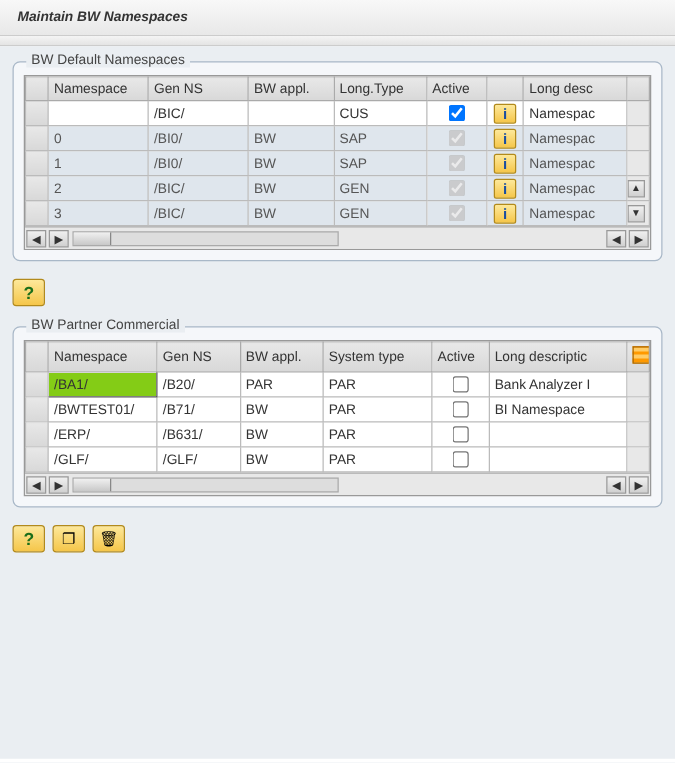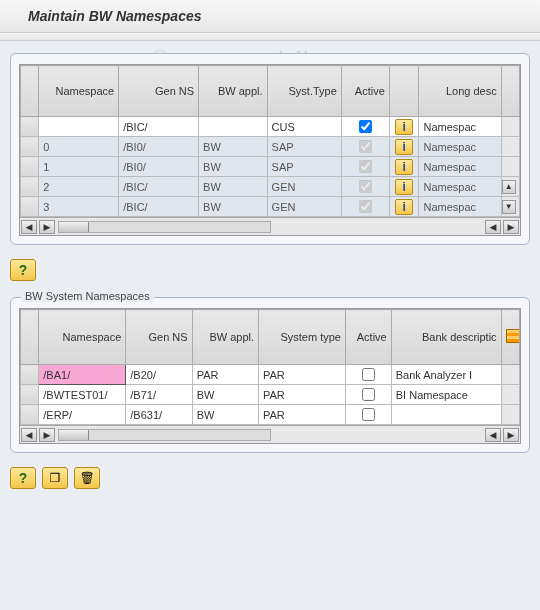--- a/index.html
+++ b/index.html
@@ -8,22 +8,22 @@
       font-size: 11px;
       background: #fff;
       width: 540px;
       height: 610px;
       overflow: hidden;
       position: relative;
     }
     .title-bar {
       background: linear-gradient(#f8f8f8, #e8e8e8);
       border-bottom: 1px solid #ccc;
-      padding: 8px 28px;
-      font-size: 14px;
+      padding: 8px 14px;
+      font-size: 11px;
       font-weight: bold;
       font-style: italic;
       color: #333;
     }
     .toolbar-strip {
       background: linear-gradient(#f4f4f4, #e4e4e4);
       height: 8px;
       border-bottom: 1px solid #ccc;
     }
     .content-area {
@@ -51,40 +51,40 @@
     .table-wrap {
       border: 1px solid #999;
       background: #fff;
       overflow: hidden;
     }
     table { border-collapse: collapse; width: 100%; table-layout: fixed; }
     th {
       background: linear-gradient(#e8e8e8, #d8d8d8);
       border: 1px solid #aaa;
       font-weight: normal;
-      text-align: right;
-      padding: 19px 4px;
+      text-align: left;
+      padding: 3px 4px;
       font-size: 11px;
       color: #333;
       overflow: hidden;
       white-space: nowrap;
     }
     td {
       border: 1px solid #bbb;
       padding: 2px 4px;
       font-size: 11px;
       color: #333;
       overflow: hidden;
       white-space: nowrap;
       height: 20px;
     }
     td.editable { background: #fff; }
     td.readonly { background: #dfe6ed; color: #555; }
     td.rowhead { background: linear-gradient(#e8e8e8, #d8d8d8); width: 14px; }
-    td.selected { background: #f9a8d4; border: 1px solid #555; }
+    td.selected { background: #84cc16; border: 1px solid #555; }
     .cb { width: 13px; height: 13px; vertical-align: middle; }
     .info-btn {
       display: inline-flex;
       width: 18px; height: 16px;
       background: linear-gradient(#fde89a, #f5c64a);
       border: 1px solid #b28a1c;
       border-radius: 2px;
       align-items: center; justify-content: center;
       font-weight: bold; color: #1a4ea0;
       font-size: 12px;
@@ -158,40 +158,41 @@
 </head>
 <body>
 
 <div class="title-bar">Maintain BW Namespaces</div>
 <div class="toolbar-strip"></div>
 <div class="watermark">© www.tutorialkart.com</div>
 
 <div class="content-area">
 
   <div class="section">
+    <div class="section-label">BW Default Namespaces</div>
     <div class="table-wrap">
       <table>
         <colgroup>
           <col style="width:16px">
             <col style="width:70px">
             <col style="width:70px">
             <col style="width:60px">
             <col style="width:65px">
             <col style="width:42px">
             <col style="width:26px">
             <col style="width:72px">
             <col style="width:16px">
         </colgroup>
         <thead>
           <tr>
             <th></th>
             <th>Namespace</th>
             <th>Gen NS</th>
             <th>BW appl.</th>
-            <th>Syst.Type</th>
+            <th>Long.Type</th>
             <th>Active</th>
             <th></th>
             <th>Long desc</th>
             <th></th>
           </tr>
         </thead>
         <tbody id="tbody1">
             <tr>
               <td class="rowhead"></td>
               <td class="editable"></td>
@@ -266,42 +267,42 @@
     </div>
   </div>
 
   <div class="action-row">
     <div class="sap-btn">
         <span class="icon-q">?</span>
       </div>
   </div>
 
   <div class="section">
-    <div class="section-label">BW System Namespaces</div>
+    <div class="section-label">BW Partner Commercial</div>
     <div class="table-wrap">
       <table>
         <colgroup>
           <col style="width:16px">
             <col style="width:76px">
             <col style="width:58px">
             <col style="width:58px">
             <col style="width:76px">
             <col style="width:40px">
             <col style="width:96px">
             <col style="width:16px">
         </colgroup>
         <thead>
           <tr>
             <th></th>
             <th>Namespace</th>
             <th>Gen NS</th>
             <th>BW appl.</th>
             <th>System type</th>
             <th>Active</th>
-            <th>Bank descriptic</th>
+            <th>Long descriptic</th>
             <th><span class="config-icon"></span></th>
           </tr>
         </thead>
         <tbody id="tbody2">
             <tr>
               <td class="rowhead"></td>
               <td class="selected">/BA1/</td>
               <td class="editable">/B20/</td>
               <td class="editable">PAR</td>
               <td class="editable">PAR</td>
@@ -316,20 +317,30 @@
               <td class="editable">BW</td>
               <td class="editable">PAR</td>
               <td class="editable" style="text-align:center"><input type="checkbox" class="cb" style=""></td>
               <td class="editable">BI Namespace </td>
               <td class="vscroll-td"></td>
             </tr>
             <tr>
               <td class="rowhead"></td>
               <td class="editable">/ERP/</td>
               <td class="editable">/B631/</td>
+              <td class="editable">BW</td>
+              <td class="editable">PAR</td>
+              <td class="editable" style="text-align:center"><input type="checkbox" class="cb" style=""></td>
+              <td class="editable"></td>
+              <td class="vscroll-td"></td>
+            </tr>
+            <tr>
+              <td class="rowhead"></td>
+              <td class="editable">/GLF/</td>
+              <td class="editable">/GLF/</td>
               <td class="editable">BW</td>
               <td class="editable">PAR</td>
               <td class="editable" style="text-align:center"><input type="checkbox" class="cb" style=""></td>
               <td class="editable"></td>
               <td class="vscroll-td"></td>
             </tr>
           </tbody>
       </table>
       <div class="hscroll-bar">
         <span class="scroll-btn">◀</span>

